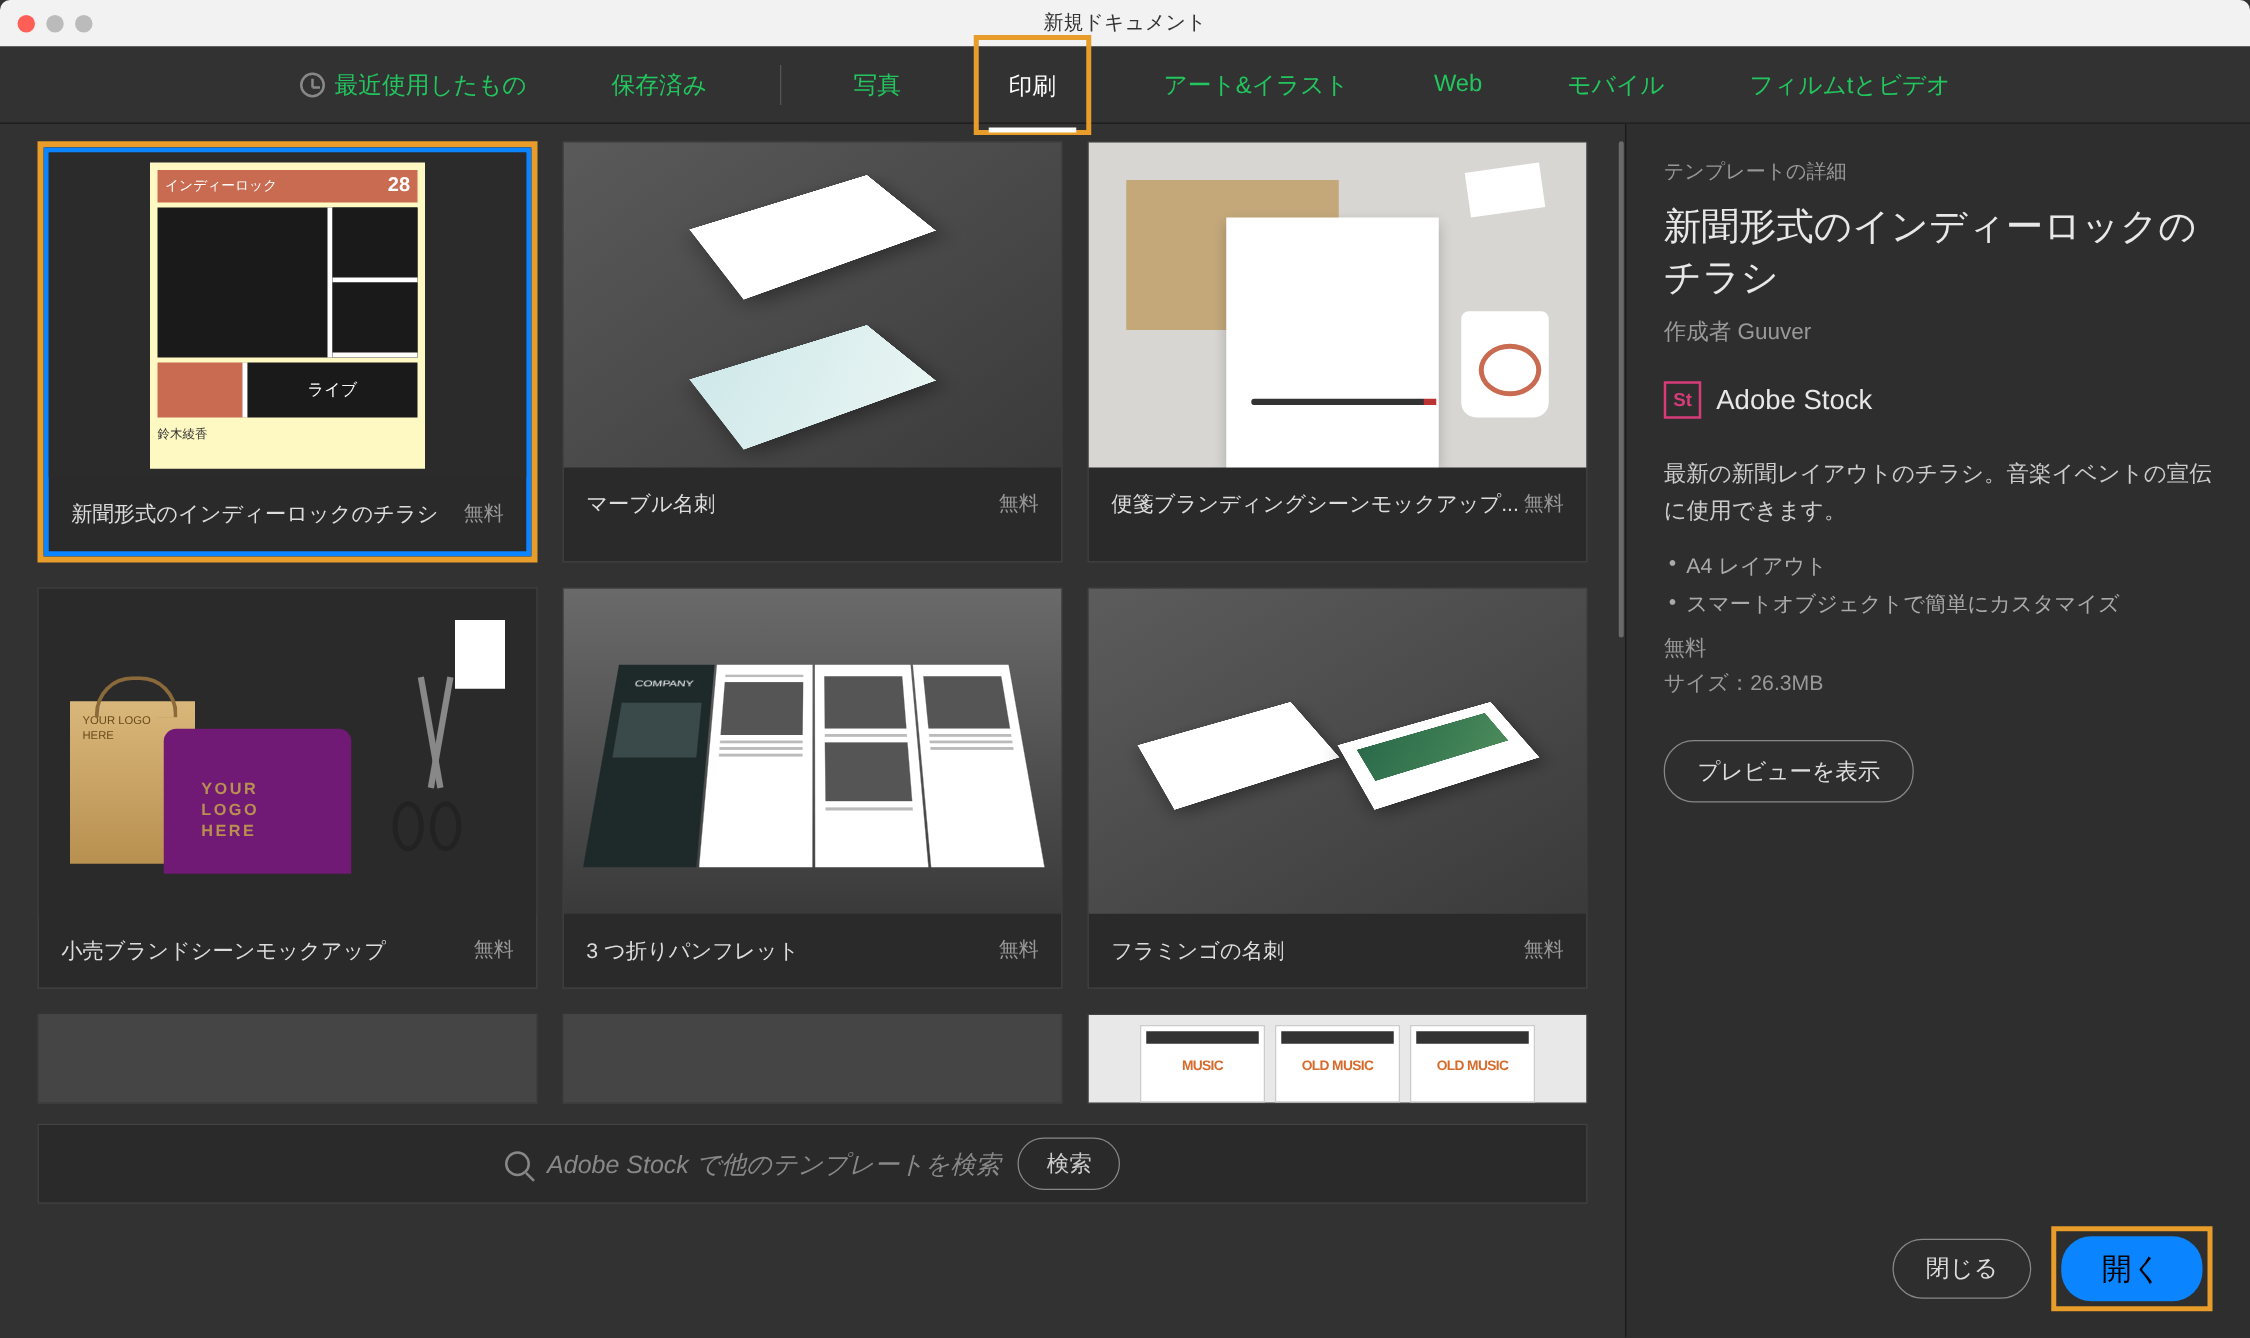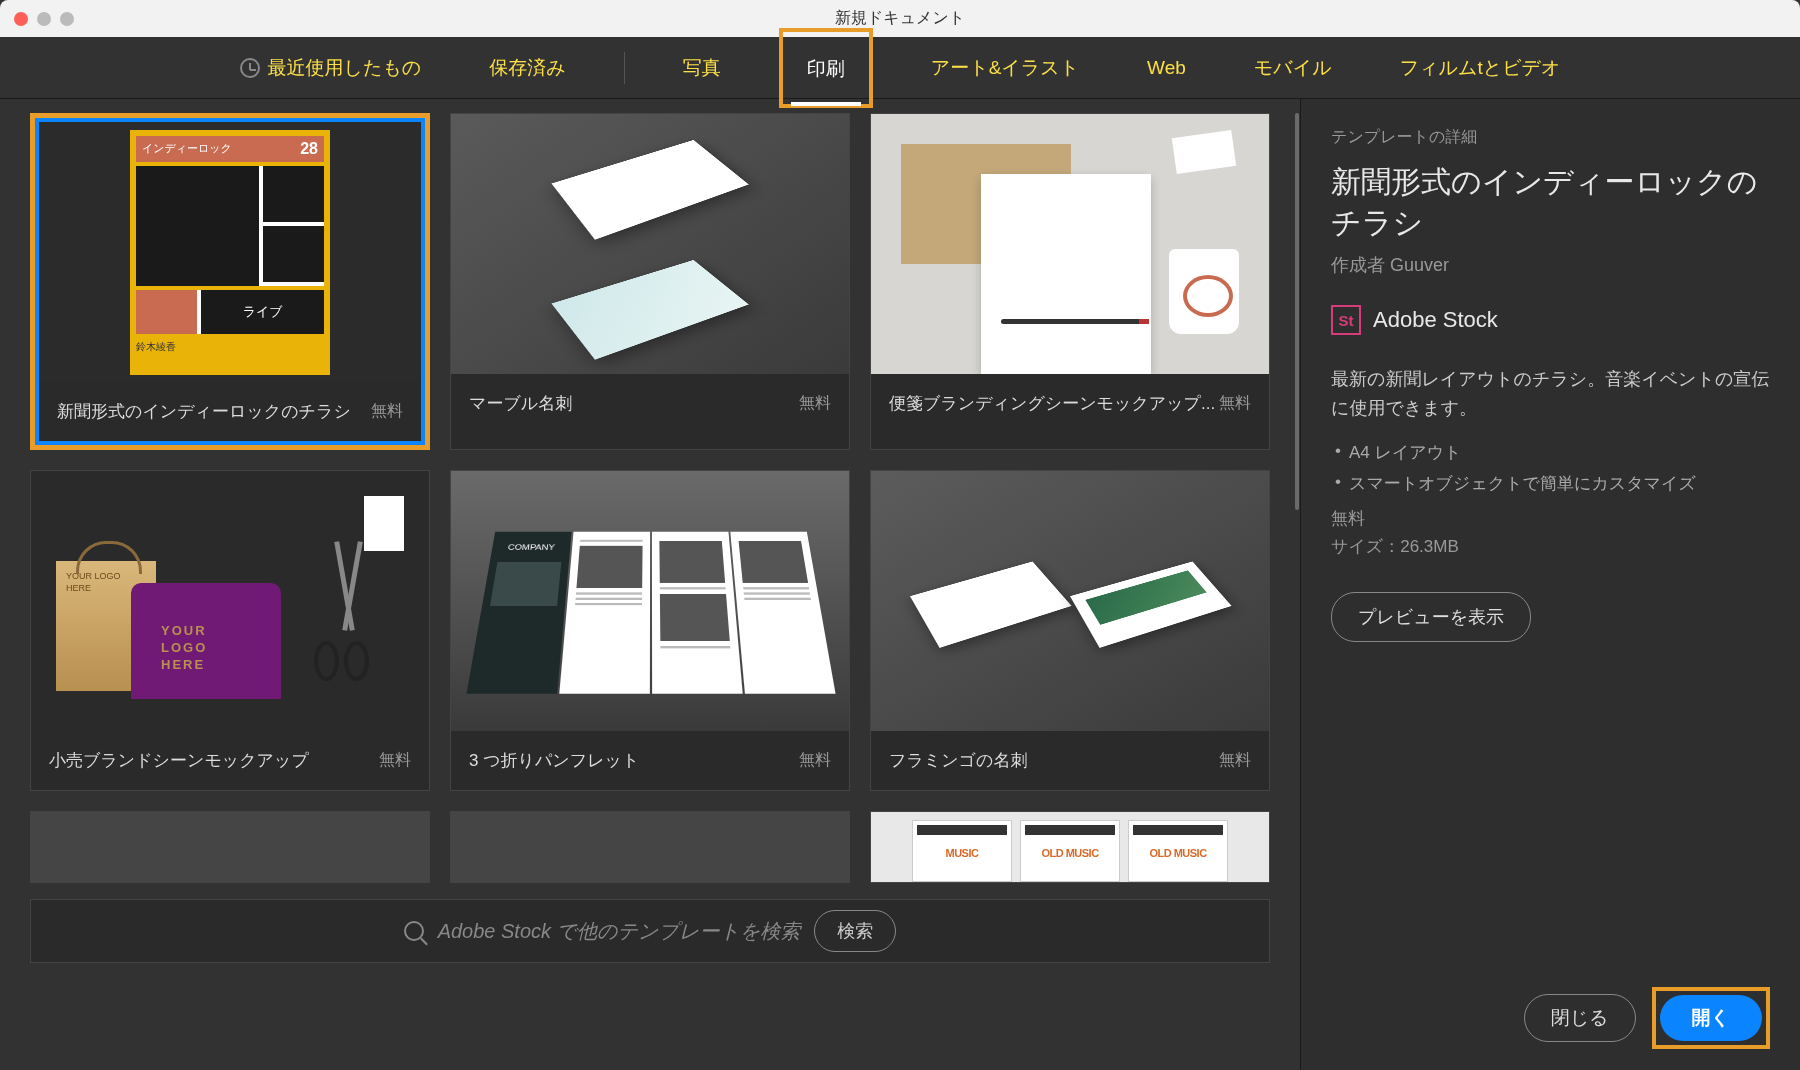--- a/index.html
+++ b/index.html
@@ -7,21 +7,21 @@
 
 .titlebar { height: 37px; background: #f2f2f2; display: flex; align-items: center; position: relative; border-top-left-radius: 8px; border-top-right-radius: 8px; }
 .traffic-lights { display: flex; gap: 9px; padding-left: 14px; }
 .traffic-light { width: 14px; height: 14px; border-radius: 50%; }
 .tl-red { background: #ff5f57; }
 .tl-yellow { background: #bbb; }
 .tl-green { background: #bbb; }
 .window-title { position: absolute; left: 50%; transform: translateX(-50%); font-size: 16px; color: #333; font-weight: 500; }
 
 .tabbar { height: 62px; background: #323232; display: flex; align-items: center; justify-content: center; gap: 48px; border-bottom: 1px solid #1a1a1a; }
-.tab { font-size: 19px; color: #fde047; cursor: pointer; display: flex; align-items: center; gap: 8px; padding: 14px 10px; }
+.tab { font-size: 19px; color: #22c55e; cursor: pointer; display: flex; align-items: center; gap: 8px; padding: 14px 10px; }
 .tab.active { color: #fff; position: relative; }
 .tab.active::after { content: ""; position: absolute; bottom: -2px; left: 8px; right: 8px; height: 4px; background: #fff; }
 .tab-divider { width: 1px; height: 32px; background: #555; }
 .tab.highlight { border: 4px solid #e89c2a; padding: 24px 24px 22px 24px; }
 .recent-icon { width: 20px; height: 20px; border: 2px solid #888; border-radius: 50%; position: relative; }
 .recent-icon::before { content: ""; position: absolute; width: 2px; height: 7px; background: #888; left: 50%; top: 3px; transform: translateX(-50%); }
 .recent-icon::after { content: ""; position: absolute; width: 6px; height: 2px; background: #888; left: 50%; top: 9px; }
 
 .main { display: flex; height: calc(100% - 94px); }
 .content { flex: 1; padding: 14px 30px 10px 30px; overflow: hidden; }
@@ -30,21 +30,21 @@
 .card { background: #2a2a2a; border: 1px solid #444; cursor: pointer; }
 .card.selected-outer { border: 5px solid #e89c2a; }
 .card.selected-inner { border: 4px solid #0a84ff; }
 .card-thumb { height: 260px; background: #3a3a3a; display: flex; align-items: center; justify-content: center; overflow: hidden; }
 .card-footer { display: flex; justify-content: space-between; align-items: center; padding: 18px 18px; font-size: 17px; }
 .card-title { color: #ddd; white-space: nowrap; overflow: hidden; text-overflow: ellipsis; }
 .card-price { color: #999; font-size: 16px; }
 
 
 .t1 { background:#2b2b2b; position:relative; }
-.t1 .flyer { width:200px; height:245px; background:#eab308; position:relative; padding:6px;}
+.t1 .flyer { width:220px; height:245px; background:#fef9c3; position:relative; padding:6px;}
 .t1 .hdr { height:26px; background:#c96b50; display:flex; justify-content:space-between; align-items:center; padding:0 6px; color:#fff; font-size:11px; }
 .t1 .big { font-size:16px; font-weight:bold; }
 .t1 .darkbox { background:#1a1a1a; margin-top:4px; height:120px; display:flex; }
 .t1 .darkbox .l { flex:2; border-right:4px solid #fff;}
 .t1 .darkbox .r { flex:1; display:flex; flex-direction:column;}
 .t1 .darkbox .r div { flex:1; border-bottom:4px solid #fff; background:#1a1a1a;}
 .t1 .row2 { display:flex; height:44px; margin-top:4px;}
 .t1 .row2 .a { flex:1; background:#c96b50; border-right:4px solid #fff;}
 .t1 .row2 .b { flex:2; background:#1a1a1a; display:flex; align-items:center; justify-content:center; color:#fff; font-size:13px;}
 .t1 .txt { font-size:10px; color:#333; margin-top:6px;}
@@ -115,21 +115,21 @@
 .stock-label { font-size:22px; color:#e8e8e8;}
 .desc { font-size:18px; color:#ccc; line-height:1.6; margin-bottom:14px;}
 .bullets { list-style:none; margin-bottom:6px;}
 .bullets li { font-size:17px; color:#aaa; padding:4px 0 4px 18px; position:relative;}
 .bullets li::before { content:"•"; position:absolute; left:4px;}
 .meta { font-size:17px; color:#999; line-height:1.7; margin-bottom:30px;}
 .preview-btn { border:1.5px solid #888; border-radius:24px; padding:12px 26px; font-size:18px; color:#ddd; background:transparent; cursor:pointer; align-self:flex-start;}
 .bottom-btns { position:absolute; bottom:26px; right:30px; display:flex; gap:16px; align-items:center;}
 .btn-close { border:1.5px solid #888; border-radius:24px; padding:10px 26px; font-size:19px; color:#ddd; background:transparent; cursor:pointer;}
 .btn-open-wrap { border:4px solid #e89c2a; padding:4px;}
-.btn-open { border:none; border-radius:24px; padding:10px 32px; font-size:19px; color:#ffffff; background:#0a84ff; cursor:pointer; font-weight:700;}
+.btn-open { border:none; border-radius:24px; padding:10px 32px; font-size:24px; color:#000000; background:#0a84ff; cursor:pointer; font-weight:400;}
 </style>
 </head>
 <body>
 
 <div class="titlebar">
   <div class="traffic-lights">
     <div class="traffic-light tl-red"></div>
     <div class="traffic-light tl-yellow"></div>
     <div class="traffic-light tl-green"></div>
   </div>

